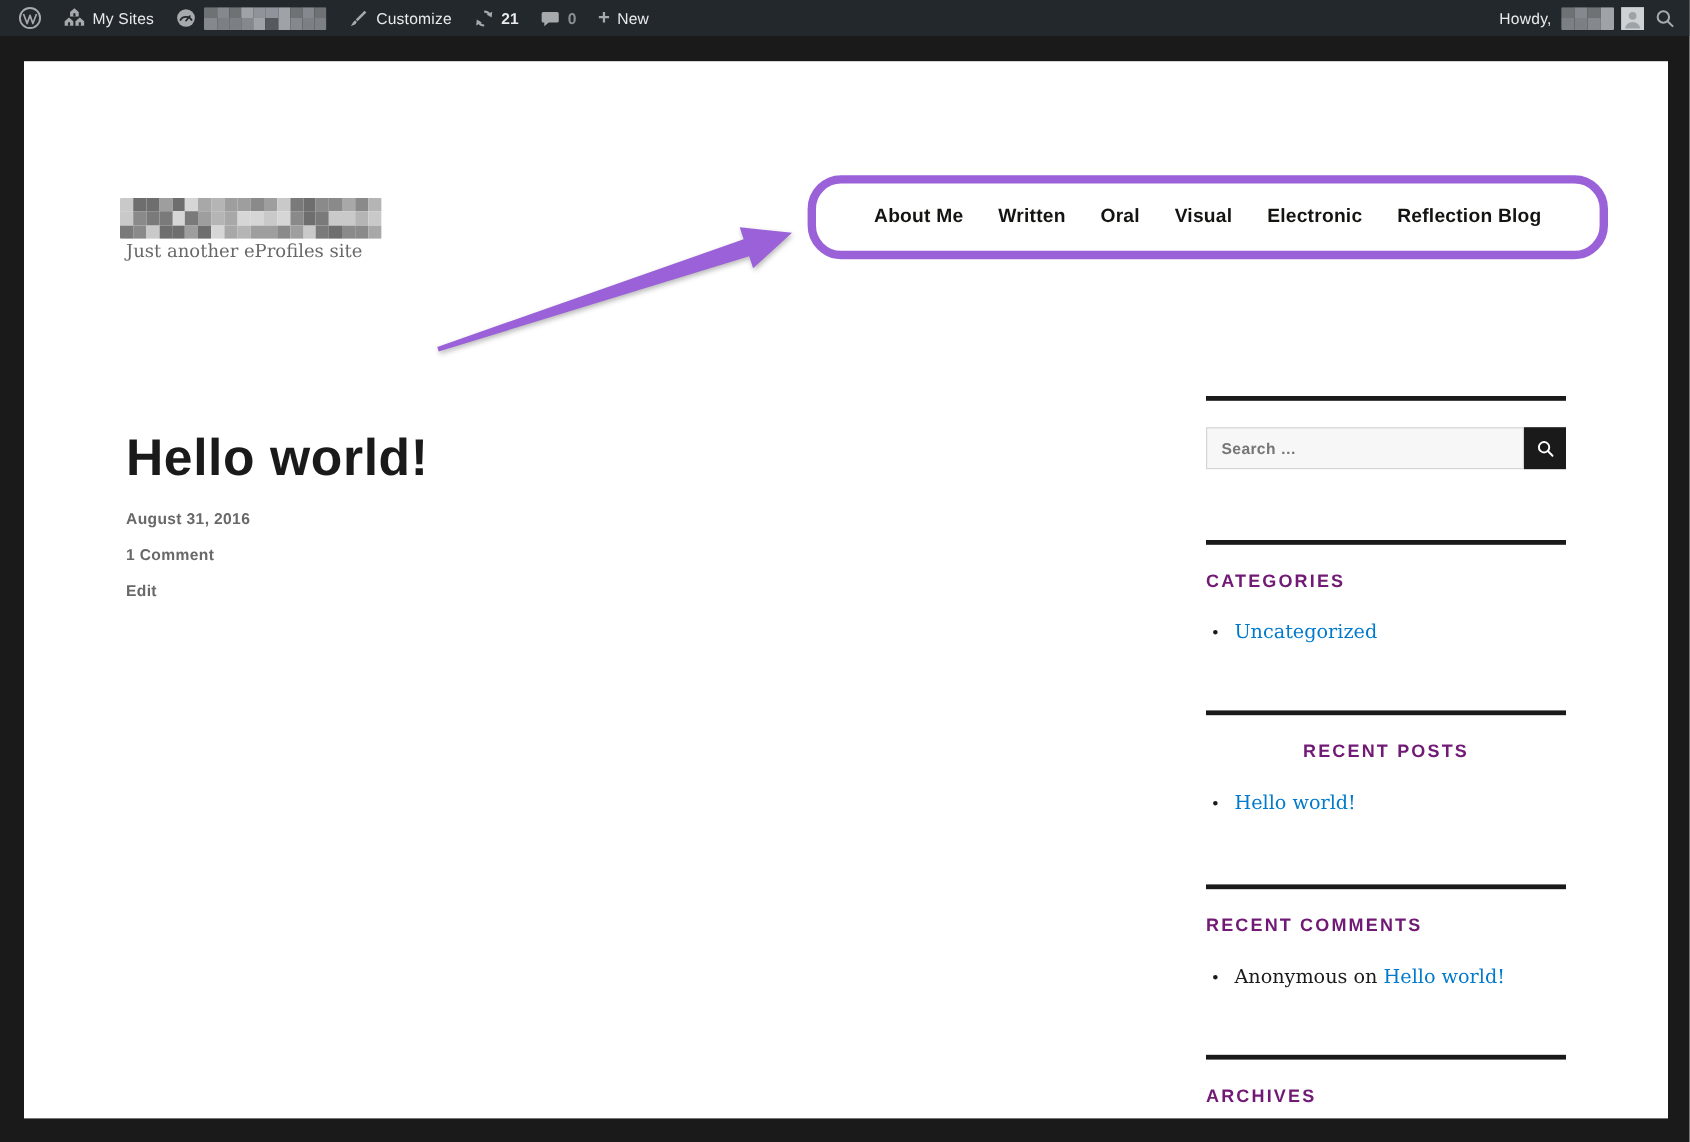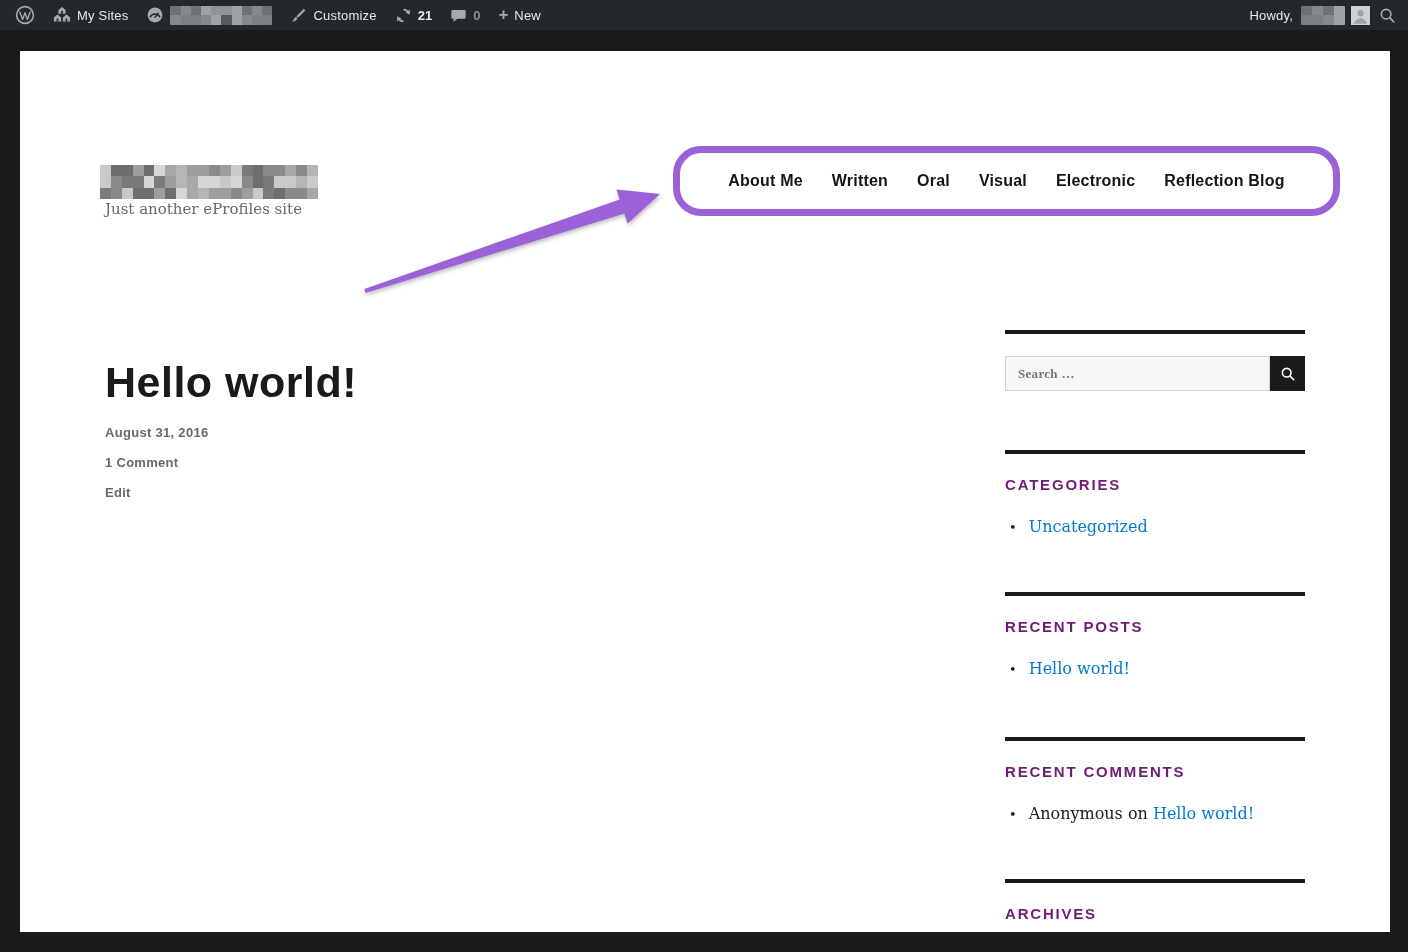--- a/index.html
+++ b/index.html
@@ -68,38 +68,38 @@
   .post-body{
     position:absolute;left:324px;top:370px;width:600px;
     font-family:"DejaVu Serif",serif;font-size:18px;line-height:28px;color:#1a1a1a;
   }
   .body-link{color:#007acc;text-decoration:none;border-bottom:1px solid #007acc;cursor:pointer;}
 
   
   .widget{position:absolute;left:985px;width:300px;border-top:4px solid #1a1a1a;}
   .w-search{top:279px;}
   .w-categories{top:399px;}
-  .w-recent-posts{top:541px;}
+  .w-recent-posts{top:541px;text-align:center;}
   .w-recent-comments{top:686px;}
   .w-archives{top:828px;}
   .widget-title{
     margin:22px 0 0 0;font-size:15px;font-weight:bold;color:#701a75;
     letter-spacing:1.8px;
   }
   .widget ul{list-style:none;margin:24px 0 0 0;padding:0 0 0 4px;}
   .widget li{
     font-family:"DejaVu Serif",serif;font-size:16px;color:#1a1a1a;
     display:flex;align-items:baseline;
   }
   .widget li .bullet{color:#1a1a1a;margin-right:12px;font-size:13px;}
   .side-link{color:#007acc;text-decoration:none;cursor:pointer;}
   .search-form{display:flex;margin-top:22px;height:35px;}
   .search-input{
     flex:1;height:35px;box-sizing:border-box;border:1px solid #d5d5d5;background:#f7f7f7;
-    padding:0 12px;font-family:Liberation Serif, serif;font-size:13px;font-weight:bold;
+    padding:0 12px;font-family:Liberation Sans, sans-serif;font-size:13px;font-weight:bold;
     color:#686868;letter-spacing:.3px;outline:none;
   }
   .search-input::placeholder{color:#767676;opacity:1;}
   .search-btn{
     width:35px;height:35px;background:#1a1a1a;border:0;cursor:pointer;
     display:flex;align-items:center;justify-content:center;
   }
 </style>
 </head>
 <body>

